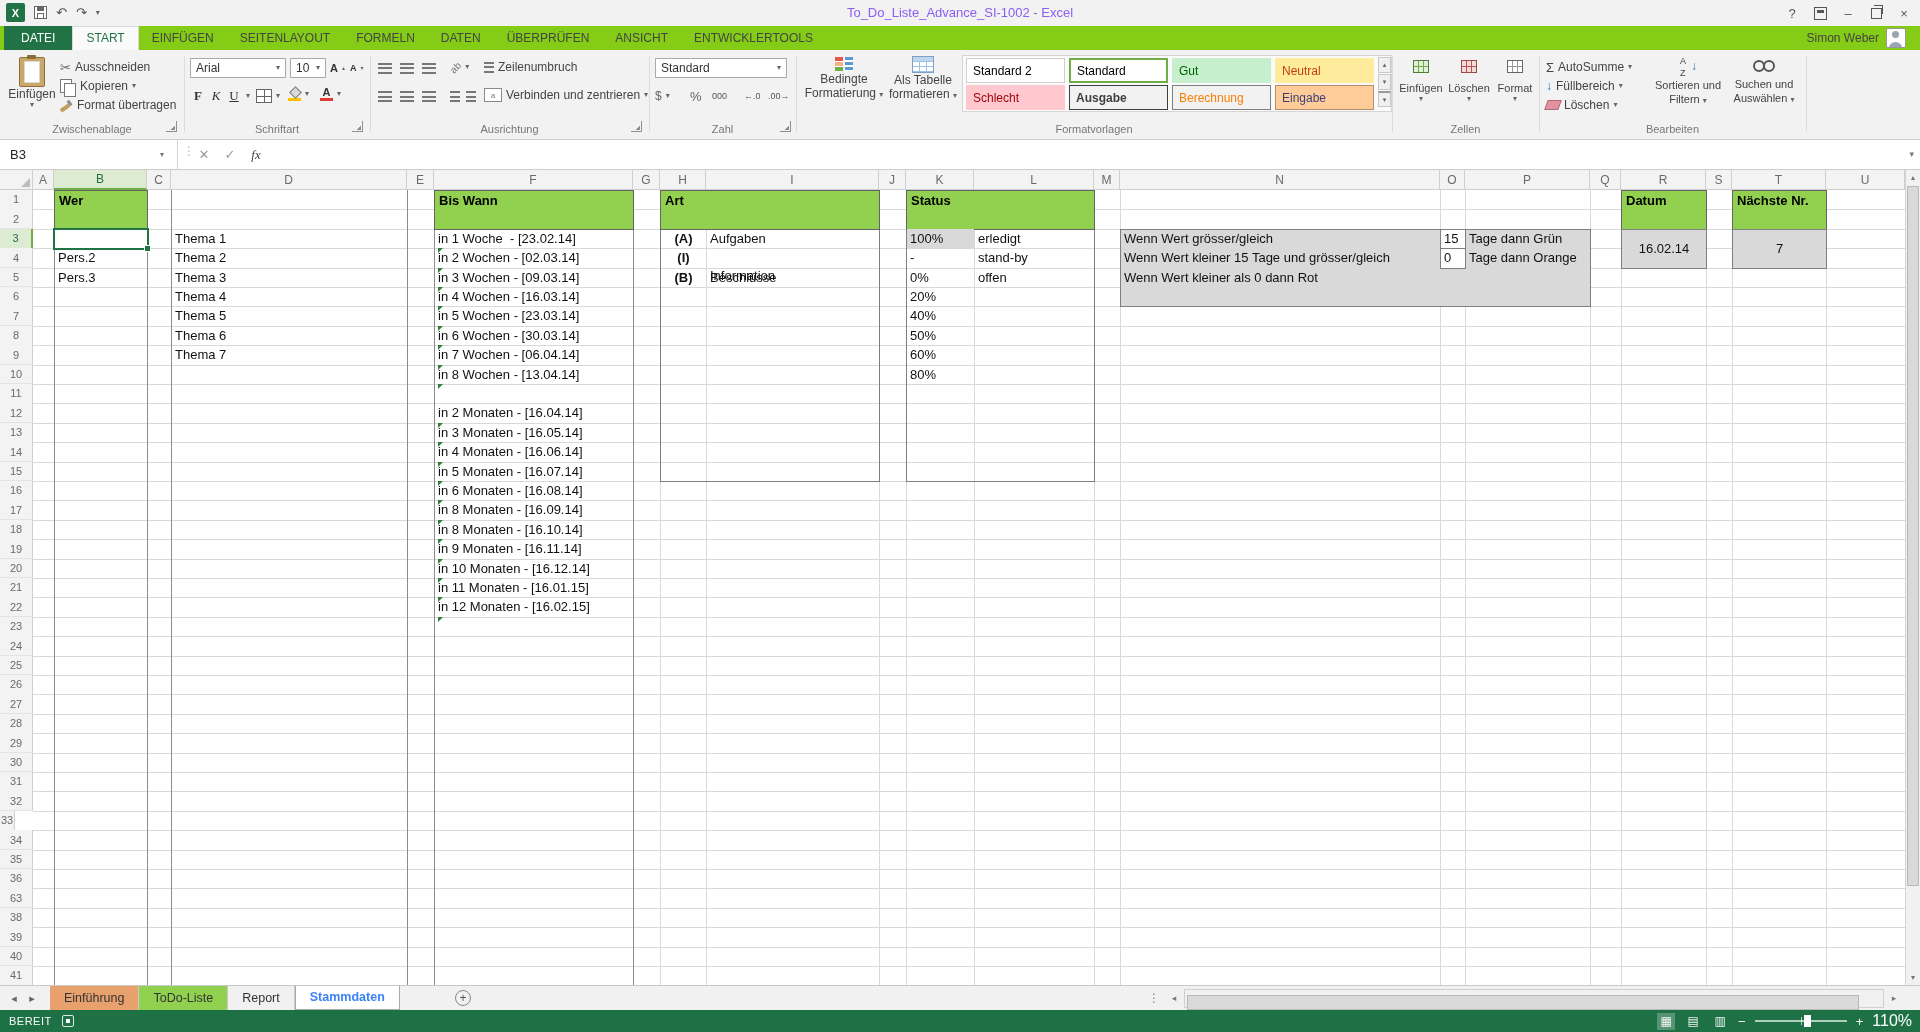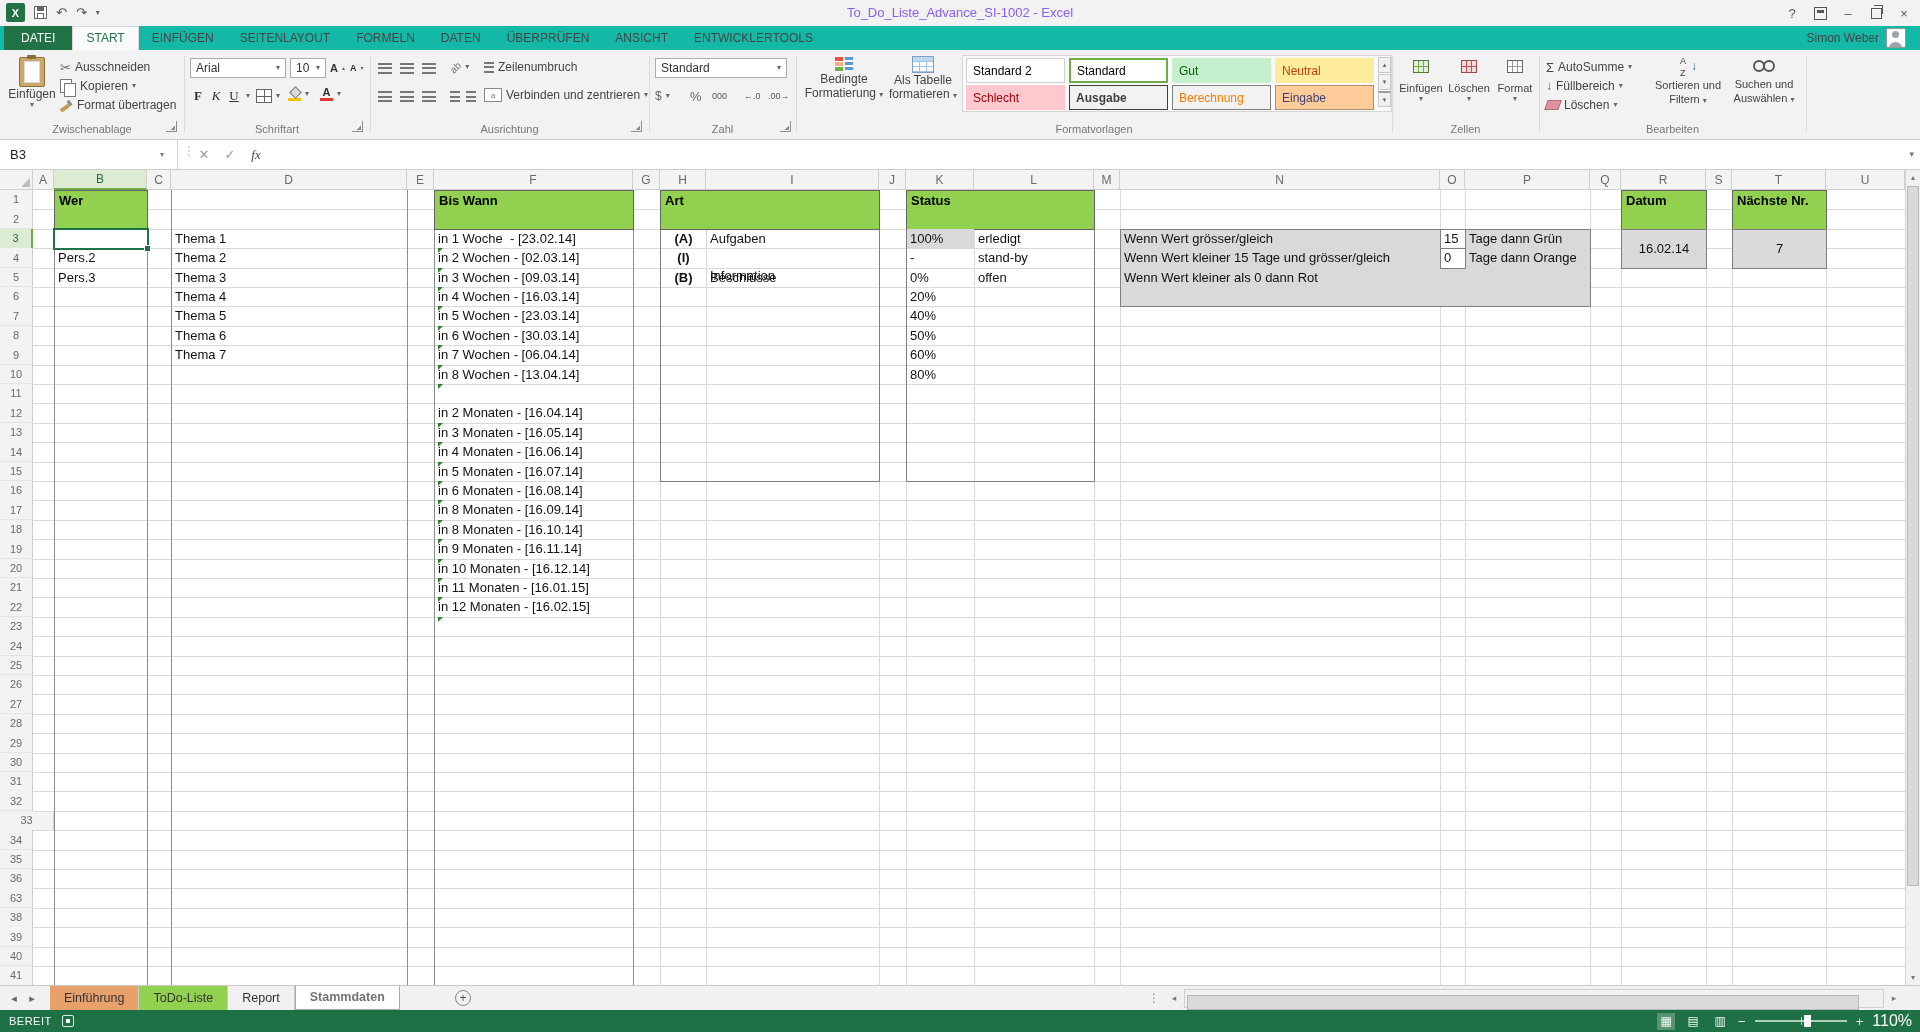--- a/index.html
+++ b/index.html
@@ -15,21 +15,21 @@
   .qglyph{font-size:13px;color:#555;line-height:1;}
   .qdd{font-size:8px;color:#666;}
   .wtitle{position:absolute;left:50%;top:0;transform:translateX(-50%);line-height:26px;font-size:13px;color:#8b5cf6;white-space:nowrap;}
   .winbtns{position:absolute;right:2px;top:0;height:26px;display:flex;align-items:center;}
   .winbtn{width:28px;height:26px;display:flex;align-items:center;justify-content:center;color:#555;font-size:13px;}
   .i-ribdisp{width:11px;height:11px;border:1px solid #555;position:relative;}
   .i-ribdisp::after{content:"";position:absolute;left:2px;top:2px;right:2px;height:3px;background:#555;}
   .i-restore{width:9px;height:9px;border:1px solid #555;position:relative;}
   .i-restore::before{content:"";position:absolute;left:2px;top:-4px;width:8px;height:8px;border:1px solid #555;border-bottom:none;border-left:none;}
   
-  .tabrow{position:absolute;left:0;top:26px;width:1920px;height:24px;background:#14b8a6;}
+  .tabrow{position:absolute;left:0;top:26px;width:1920px;height:24px;background:#84cc16;}
   .rtablist{position:absolute;left:4px;top:0;height:24px;display:flex;}
   .rtab{padding:0 13px;line-height:24px;font-size:12px;color:#444;white-space:nowrap;}
   .rtab.file{background:#217346;color:#fff;padding:0 17px;}
   .rtab.active{background:#FAFAFA;color:#217346;border:1px solid #D8D8D8;border-bottom:none;line-height:22px;}
   .usercluster{position:absolute;right:14px;top:0;height:24px;display:flex;align-items:center;gap:7px;}
   .username{font-size:12px;color:#444;}
   .avatar{width:18px;height:18px;border:1px solid #999;border-radius:2px;position:relative;background:#fff;overflow:hidden;}
   .avatar::before{content:"";position:absolute;left:5px;top:2px;width:7px;height:7px;border-radius:50%;background:#9AA5B0;}
   .avatar::after{content:"";position:absolute;left:2px;bottom:-7px;width:13px;height:12px;border-radius:50%;background:#9AA5B0;}
   
@@ -140,21 +140,21 @@
   .selhandle{position:absolute;right:-4px;bottom:-4px;width:5px;height:5px;background:#217346;border:1px solid #fff;}
   
   .vscroll{position:absolute;right:0;top:170px;width:15px;height:815px;background:#F1F1F1;border-left:1px solid #D4D4D4;box-sizing:border-box;}
   .vs-btn{position:absolute;left:0;width:14px;height:15px;color:#777;font-size:8px;display:flex;align-items:center;justify-content:center;}
   .vs-thumb{position:absolute;left:1px;width:12px;background:#D9D9D9;border:1px solid #B8B8B8;box-sizing:border-box;}
   
   .tabbar{position:absolute;left:0;top:985px;width:1920px;height:25px;background:#F1F1F1;border-top:1px solid #C9C9C9;box-sizing:border-box;}
   .tnav{position:absolute;top:0;height:24px;line-height:24px;font-size:11px;color:#666;width:16px;text-align:center;}
   .stablist{position:absolute;left:50px;top:0;height:24px;display:flex;}
   .stab{padding:0 14px;line-height:24px;font-size:12.5px;color:#333;border-right:1px solid #C9C9C9;white-space:nowrap;}
-  .stab.active{background:#fff;color:#737373;font-weight:bold;border:1px solid #A9A9A9;border-top:none;line-height:23px;}
+  .stab.active{background:#fff;color:#3b82f6;font-weight:bold;border:1px solid #A9A9A9;border-top:none;line-height:23px;}
   .plusbtn{position:absolute;top:4px;width:16px;height:16px;border:1px solid #888;border-radius:50%;color:#555;
     font-size:12px;line-height:14px;text-align:center;box-sizing:border-box;}
   .tdots{position:absolute;top:0;height:24px;line-height:24px;color:#888;font-size:12px;}
   .hscroll{position:absolute;top:3px;height:19px;background:#F1F1F1;border:1px solid #D0D0D0;box-sizing:border-box;}
   .hs-btn{position:absolute;top:3px;height:19px;line-height:19px;width:16px;text-align:center;font-size:9px;color:#777;}
   .hs-thumb{position:absolute;top:5px;height:15px;background:#DADADA;border:1px solid #B8B8B8;box-sizing:border-box;}
   
   .statusbar{position:absolute;left:0;top:1010px;width:1920px;height:22px;background:#1E7145;color:#fff;
     display:flex;align-items:center;justify-content:space-between;}
   .sb-left{display:flex;align-items:center;gap:10px;padding-left:9px;}
@@ -488,21 +488,21 @@
     <div class="rowhdr" style="left: 0px; top: 446.8px; width: 33px; height: 19.9px;">23</div>
     <div class="rowhdr" style="left: 0px; top: 466.2px; width: 33px; height: 19.9px;">24</div>
     <div class="rowhdr" style="left: 0px; top: 485.6px; width: 33px; height: 19.9px;">25</div>
     <div class="rowhdr" style="left: 0px; top: 505px; width: 33px; height: 19.9px;">26</div>
     <div class="rowhdr" style="left: 0px; top: 524.4px; width: 33px; height: 19.9px;">27</div>
     <div class="rowhdr" style="left: 0px; top: 543.8px; width: 33px; height: 19.9px;">28</div>
     <div class="rowhdr" style="left: 0px; top: 563.2px; width: 33px; height: 19.9px;">29</div>
     <div class="rowhdr" style="left: 0px; top: 582.6px; width: 33px; height: 19.9px;">30</div>
     <div class="rowhdr" style="left: 0px; top: 602px; width: 33px; height: 19.9px;">31</div>
     <div class="rowhdr" style="left: 0px; top: 621.4px; width: 33px; height: 19.9px;">32</div>
-    <div class="rowhdr" style="left: 0px; top: 640.8px; width: 54px; height: 19.9px;">33</div>
+    <div class="rowhdr" style="left: 0px; top: 640.8px; width: 15px; height: 19.9px;">33</div>
     <div class="rowhdr" style="left: 0px; top: 660.2px; width: 33px; height: 19.9px;">34</div>
     <div class="rowhdr" style="left: 0px; top: 679.6px; width: 33px; height: 19.9px;">35</div>
     <div class="rowhdr" style="left: 0px; top: 699px; width: 33px; height: 19.9px;">36</div>
     <div class="rowhdr" style="left: 0px; top: 718.4px; width: 33px; height: 19.9px;">63</div>
     <div class="rowhdr" style="left: 0px; top: 737.8px; width: 33px; height: 19.9px;">38</div>
     <div class="rowhdr" style="left: 0px; top: 757.2px; width: 33px; height: 19.9px;">39</div>
     <div class="rowhdr" style="left: 0px; top: 776.6px; width: 33px; height: 19.9px;">40</div>
     <div class="rowhdr" style="left: 0px; top: 796px; width: 33px; height: 19.9px;">41</div>
     <div class="vline" style="left: 54px; top: 20px; width: 1px; height: 795.4px;"></div>
     <div class="vline" style="left: 147px; top: 20px; width: 1px; height: 795.4px;"></div>

